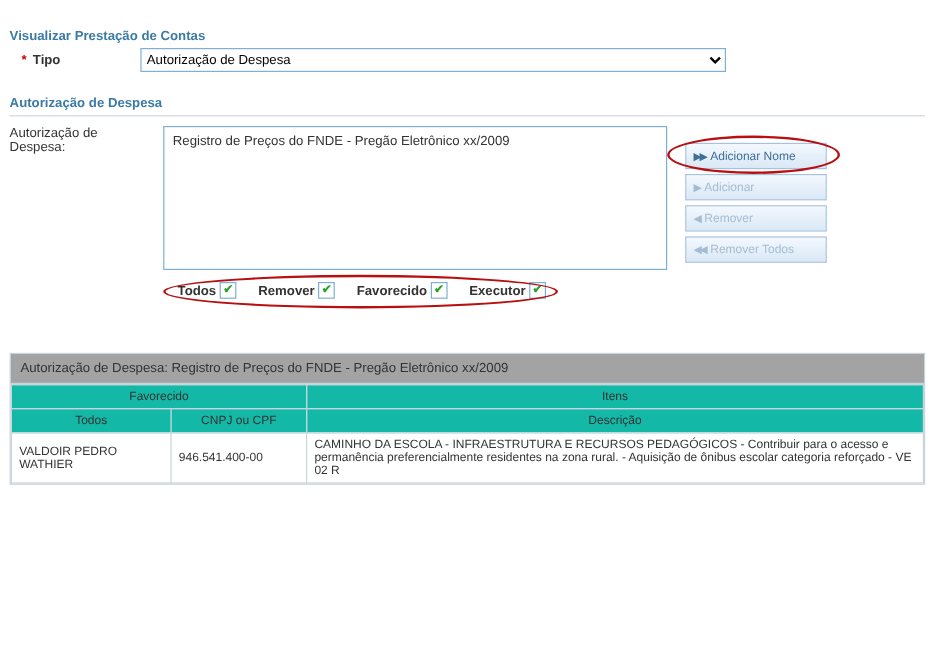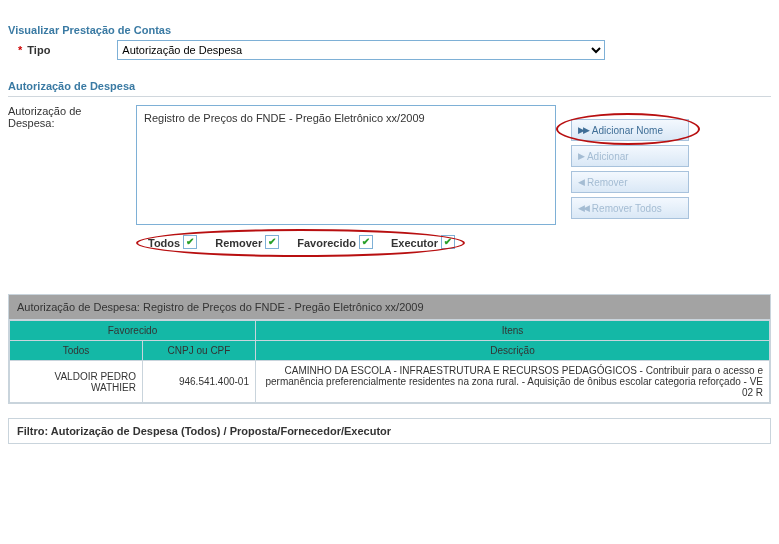--- a/index.html
+++ b/index.html
@@ -139,21 +139,21 @@
     background: #a3a3a3;
   }
   table.grid {
     width: 100%;
     border-collapse: collapse;
     font-size: 10px;
   }
   table.grid th, table.grid td {
     border: 1px solid #c9d4dc;
     padding: 4px 6px;
-    text-align: right;
+    text-align: left;
   }
   table.grid th {
     background: #14b8a6;
     font-weight: normal;
     text-align: center;
   }
   .col-nome { width: 120px; }
   .col-cnpj { width: 100px; }
   .wrap-cell {
     white-space: normal;
@@ -253,22 +253,21 @@
         </tr>
         <tr>
           <th class="col-nome">Todos</th>
           <th class="col-cnpj">CNPJ ou CPF</th>
           <th>Descrição</th>
         </tr>
       </thead>
       <tbody>
         <tr>
           <td class="wrap-cell">VALDOIR PEDRO WATHIER</td>
-          <td>946.541.400-01</td>
+          <td>946.541.400-00</td>
           <td class="wrap-cell">CAMINHO DA ESCOLA - INFRAESTRUTURA E RECURSOS PEDAGÓGICOS - Contribuir para o acesso e permanência preferencialmente residentes na zona rural. - Aquisição de ônibus escolar categoria reforçado - VE 02 R</td>
         </tr>
       </tbody>
     </table>
   </div>
 
-  <div class="filter-bar">Filtro: Autorização de Despesa (Todos) / Proposta/Fornecedor/Executor</div>
 
 </div>
 
 </body></html>

